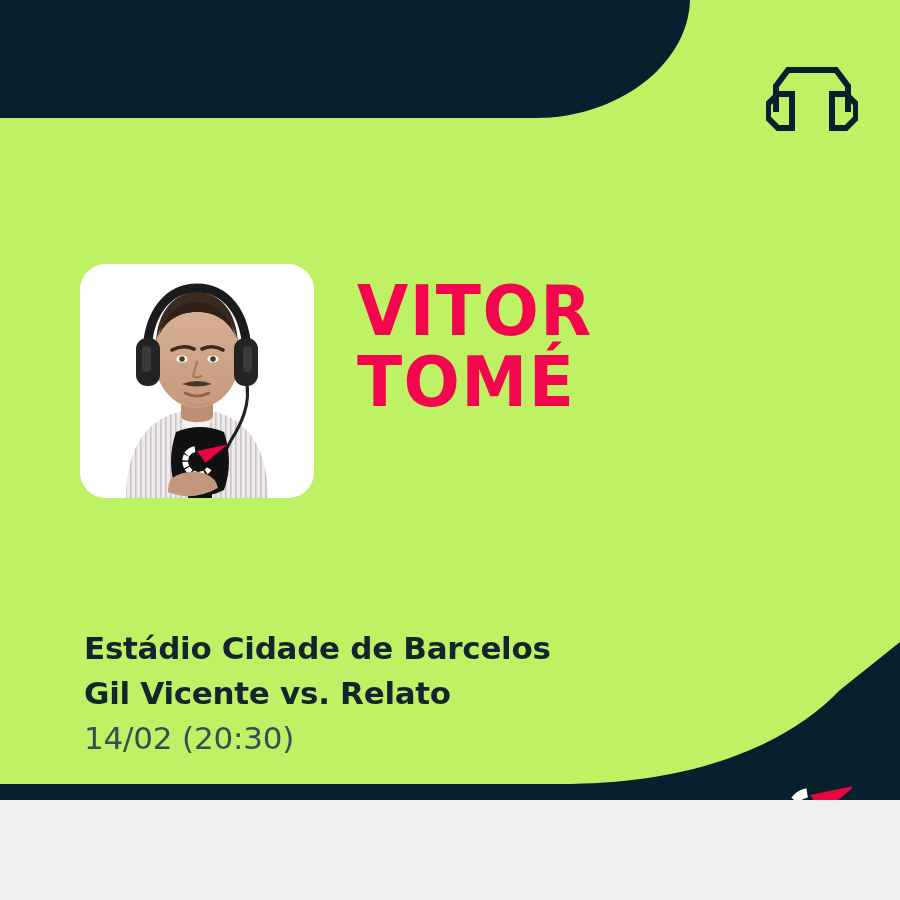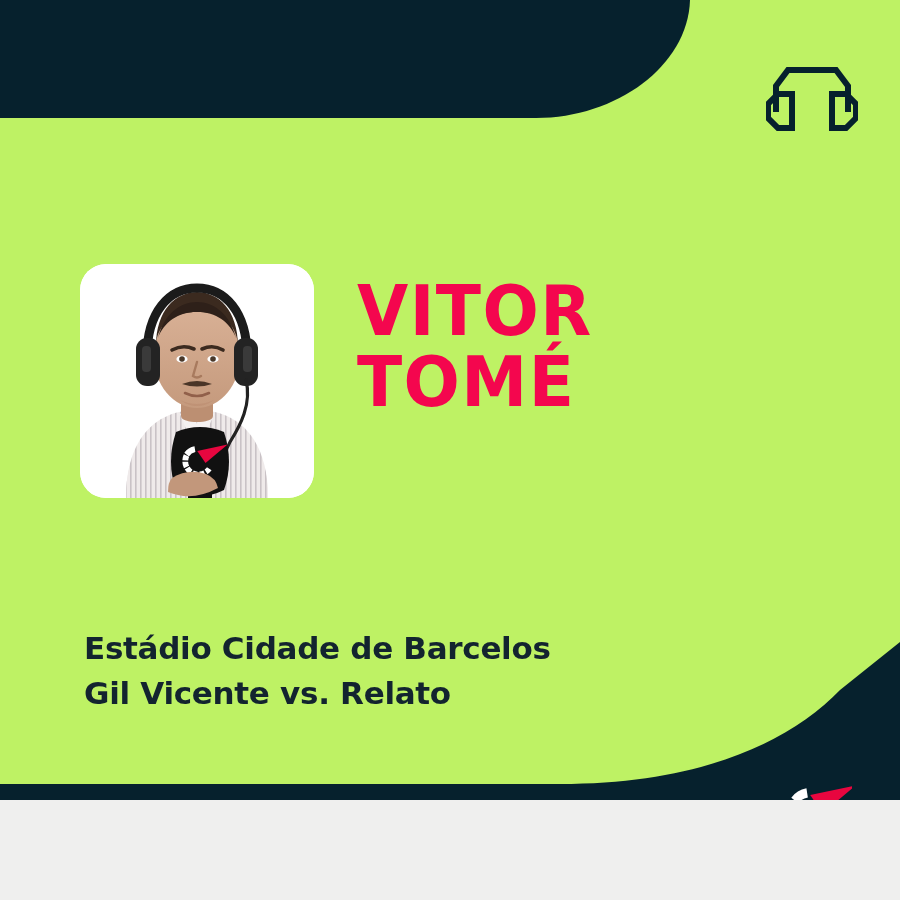--- a/index.html
+++ b/index.html
@@ -233,20 +233,21 @@
   </div>
 
   <div class="headline-block">
     <span class="name-line">VITOR</span>
     <span class="name-line second">TOMÉ</span>
   </div>
 
   <div class="match-block">
     <span class="match-venue">Estádio Cidade de Barcelos</span>
     <span class="match-teams">Gil Vicente vs. Relato</span>
+    <span class="match-datetime">14/02 (20:30)</span>
   </div>
 
   <svg class="brand-logo" viewBox="-40 -38 80 74" aria-hidden="true">
     <g fill="#ffffff">
       <path d="M-8,-25 a25,25 0 0 0 -16,10 l7.5,5.8 a15.5,15.5 0 0 1 10,-6.2 Z"></path>
       <path d="M-25.4,-12.6 a25,25 0 0 0 -2.6,9.8 l9.5,0.5 a15.5,15.5 0 0 1 1.6,-6.2 Z"></path>
       <path d="M-28,-0.4 a25,25 0 0 0 2.8,10.4 l8.4,-4.3 a15.5,15.5 0 0 1 -1.7,-6.5 Z"></path>
       <path d="M-24.2,12.2 a25,25 0 0 0 7.4,7.9 l5.1,-7.7 a15.5,15.5 0 0 1 -4.6,-4.9 Z"></path>
       <path d="M-13.8,21.8 a25,25 0 0 0 10.1,3 l0.3,-9.2 a15.5,15.5 0 0 1 -6.3,-1.9 Z"></path>
       <path d="M-0.6,24.7 a25,25 0 0 0 10.2,-2.4 l-3.5,-8.5 a15.5,15.5 0 0 1 -6.4,1.5 Z"></path>

